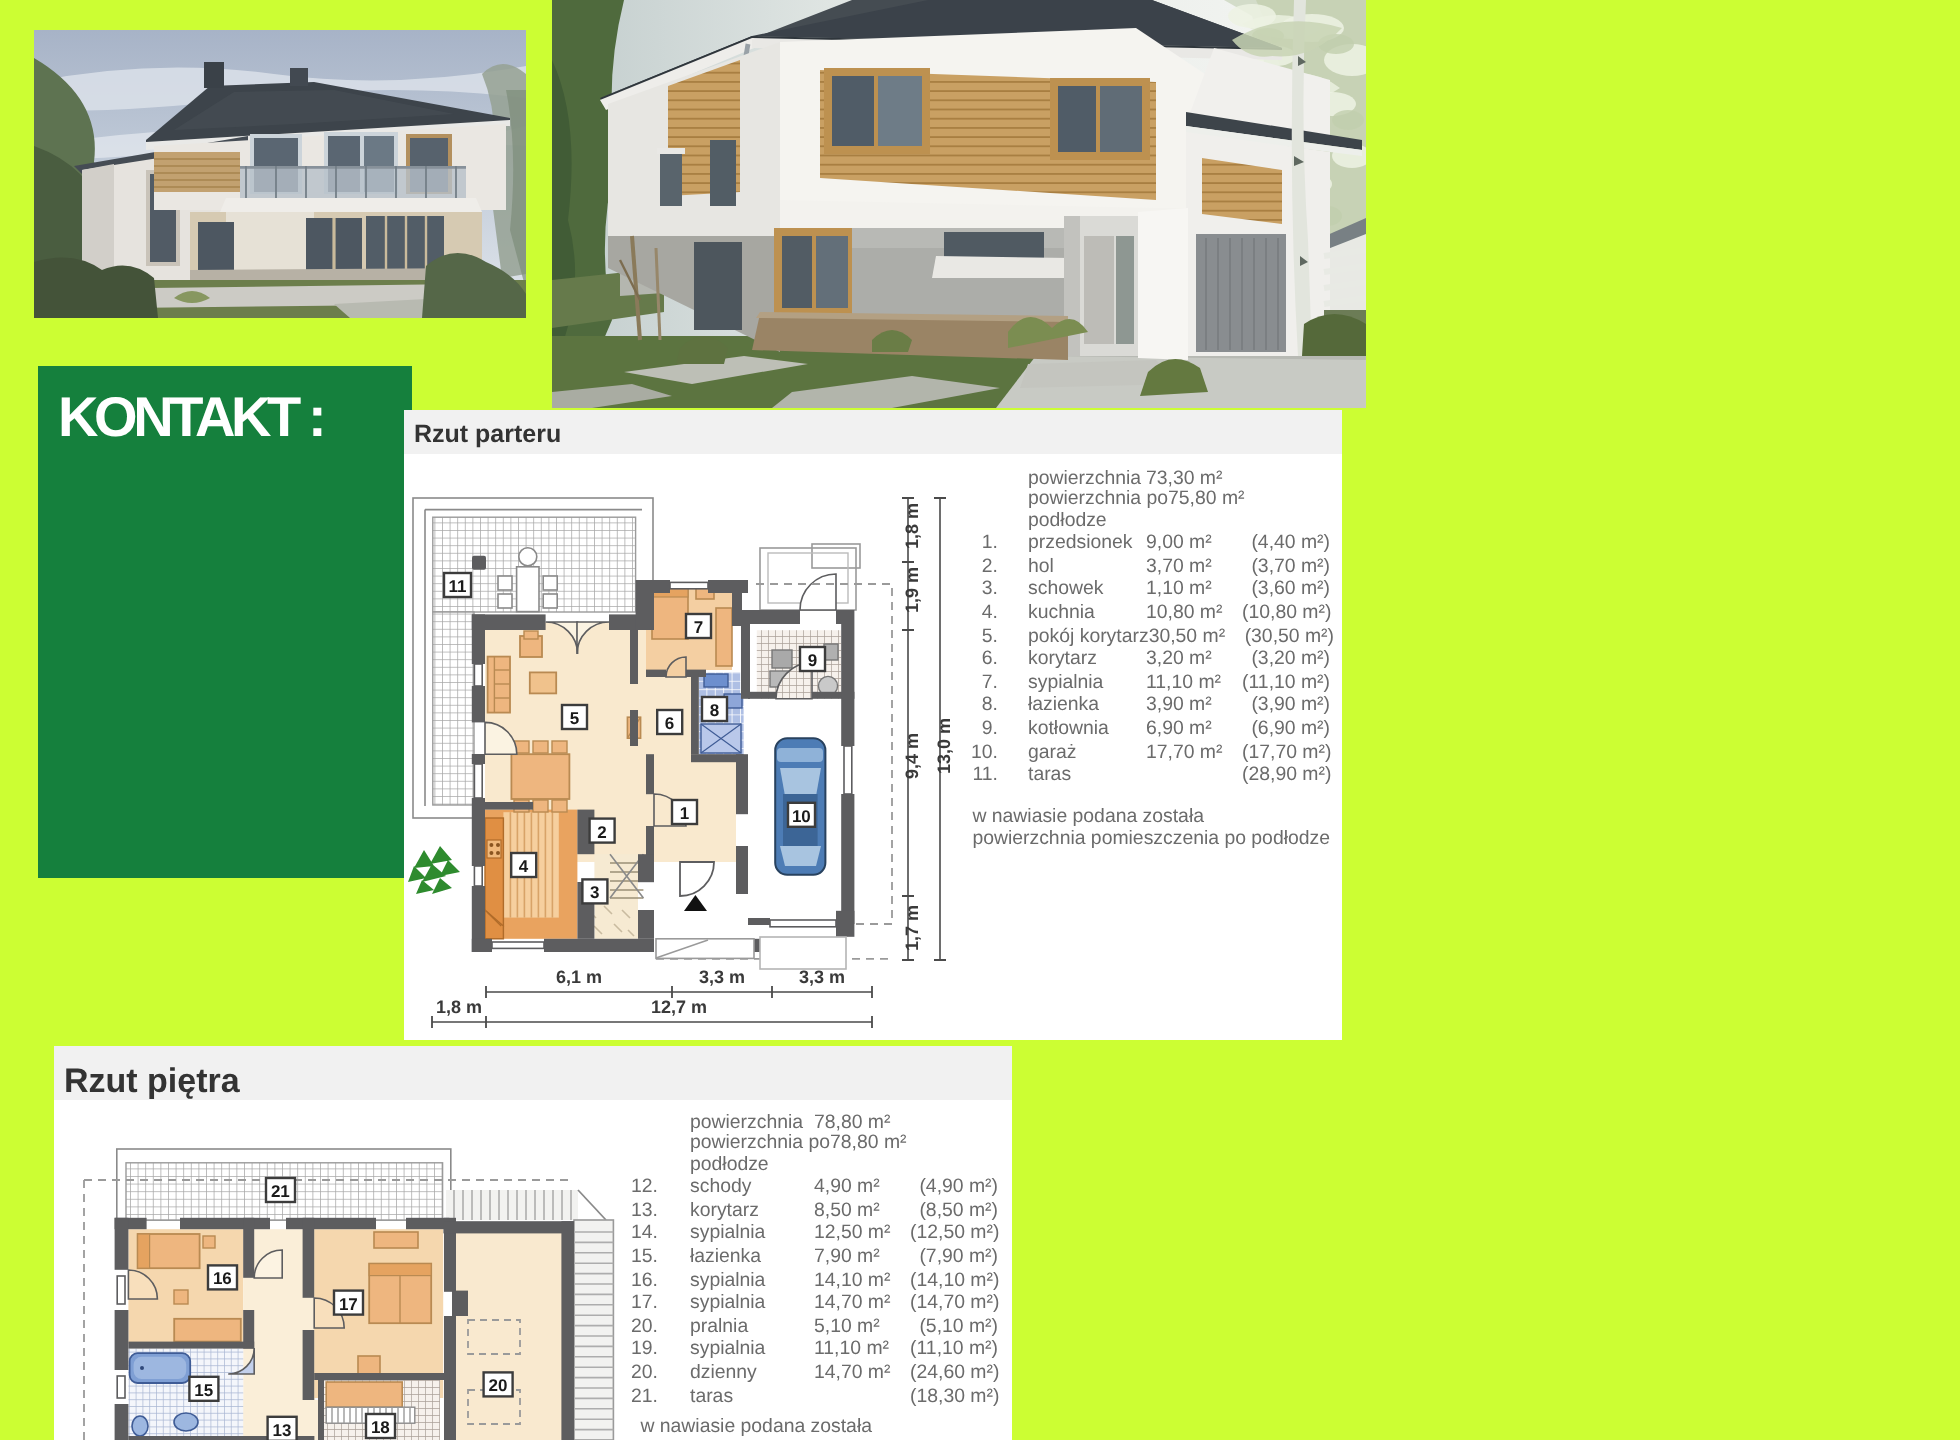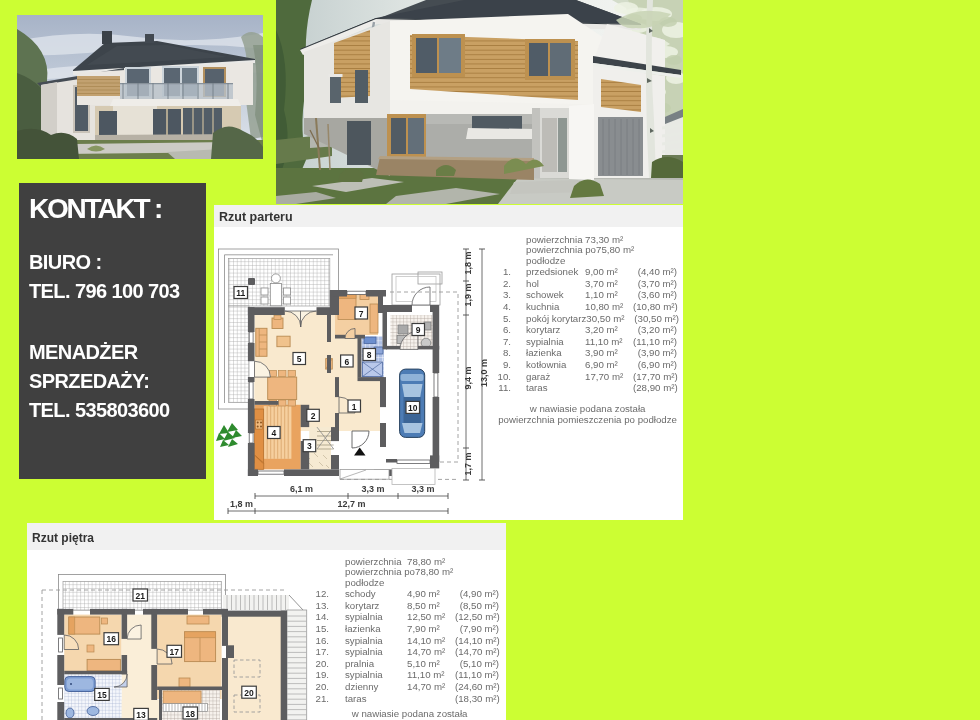--- a/index.html
+++ b/index.html
@@ -6,21 +6,21 @@
   body{width:980px;height:720px;background:#ccfe33;position:relative;overflow:hidden;
        font-family:"Liberation Sans",sans-serif;}
   .abs{position:absolute;}
   .lr{display:flex;height:11.6px;line-height:11.6px;white-space:nowrap;}
   .lr.hd{height:10.4px;line-height:10.4px;}
   .ln{width:17px;text-align:right;margin-right:3px;flex:none;}
   .ln2{width:32px;text-align:right;margin-right:4px;flex:none;}
   .lnm{flex:1;text-align:left;overflow:visible;padding-left:12px;}
   .la{width:48px;text-align:left;flex:none;}
   .lp{width:44px;text-align:right;flex:none;}
-  .lfoot{position:absolute;right:0;text-align:center;white-space:nowrap;line-height:11px;}
+  .lfoot{position:absolute;right:0;text-align:left;white-space:nowrap;line-height:11px;}
 </style>
 </head>
 <body>
 
 <div class="abs" id="photo1" style="left:17px;top:15px;width:246px;height:144px;">
 <svg width="246" height="144" viewBox="0 0 246 144">
 <defs>
   <linearGradient id="sky1" x1="0" y1="0" x2="0" y2="1">
     <stop offset="0" stop-color="#a7b3c7"></stop>
           <stop offset="0.5" stop-color="#c3cdda"></stop>
@@ -290,30 +290,28 @@
 <path d="M298 186 q12 -12 26 -2 l4 12 -34 2 z" fill="#647940"></path>
 <path d="M64 174 q12 -12 24 0 l-2 8 -24 0 z" fill="#5e7240"></path>
 <path d="M160 170 q10 -10 20 0 l-2 6 -18 0 z" fill="#6a7d46"></path>
 
 <line x1="40" y1="118" x2="44" y2="170" stroke="#8a7a5a" stroke-width="2"></line>
 <line x1="52" y1="124" x2="54" y2="170" stroke="#97876a" stroke-width="1.5"></line>
 <line x1="34" y1="130" x2="44" y2="150" stroke="#7c6c4f" stroke-width="1.2"></line>
 </svg>
 </div>
 
-<div class="abs" id="kontakt" style="left:19px;top:183px;width:187px;height:296px;background:#404040;color:#fff;font-weight:bold;">
+<div class="abs" id="kontakt" style="left:19px;top:183px;width:187px;height:256px;background:#15803d;color:#fff;font-weight:bold;">
 
   <div style="position:absolute;left:10px;top:12px;font-size:28px;line-height:28px;letter-spacing:-2.2px;">KONTAKT :</div>
 
-  <div style="position:absolute;left:10px;top:65px;font-size:20px;line-height:28.6px;letter-spacing:-0.6px;">BIURO :<br>TEL. 796 100 703</div>
-
-  <div style="position:absolute;left:10px;top:155px;font-size:20px;line-height:29px;letter-spacing:-0.6px;">MENADŻER<br>SPRZEDAŻY:<br>TEL. 535803600</div>
+
 </div>
 
-<div class="abs" id="panel1" style="left:214px;top:205px;width:469px;height:315px;background:#fff;">
+<div class="abs" id="panel1" style="left:202px;top:205px;width:469px;height:315px;background:#fff;">
 
   <div style="position:absolute;left:0;top:0;width:100%;height:22px;background:#f1f1f1;">
     <div style="position:absolute;left:5px;top:5px;font-size:12.5px;font-weight:bold;color:#333;">Rzut parteru</div>
   </div>
   <div id="plan1" style="position:absolute;left:0;top:22px;width:290px;height:293px;">
   <svg width="290" height="293" viewBox="0 0 290 293">
   <defs>
     <pattern id="tgrid" width="3.8" height="3.8" patternUnits="userSpaceOnUse">
       <rect width="3.8" height="3.8" fill="#ffffff"></rect>
       <path d="M3.8 0 L0 0 0 3.8" fill="none" stroke="#a8a8a8" stroke-width="0.75"></path>
@@ -728,21 +726,21 @@
         <span class="la"></span>
         <span class="lp">(28,90 m²)</span>
       </div>
     <div class="lfoot" style="top:168px;">w nawiasie podana została<br>powierzchnia pomieszczenia po podłodze</div>
   </div>
 </div>
 
 <div class="abs" id="panel2" style="left:27px;top:523px;width:479px;height:197px;background:#fff;overflow:hidden;">
 
   <div style="position:absolute;left:0;top:0;width:100%;height:27px;background:#f1f1f1;">
-    <div style="position:absolute;left:5px;top:8px;font-size:12px;font-weight:bold;color:#333;">Rzut piętra</div>
+    <div style="position:absolute;left:5px;top:8px;font-size:17px;font-weight:bold;color:#333;">Rzut piętra</div>
   </div>
   <div id="plan2" style="position:absolute;left:0;top:27px;width:290px;height:170px;">
   <svg width="290" height="170" viewBox="0 0 290 170">
 
   <rect x="31.4" y="24.5" width="167" height="35.5" fill="#fff" stroke="#8a8a8a" stroke-width="0.8"></rect>
 
   <rect x="36" y="31.4" width="158.3" height="28.6" fill="url(#tgrid)" stroke="#9a9a9a" stroke-width="0.7"></rect>
 
   <path d="M15 40 L258 40 M15 40 L15 170" fill="none" stroke="#9a9a9a" stroke-width="0.9" stroke-dasharray="4 3"></path>
 

